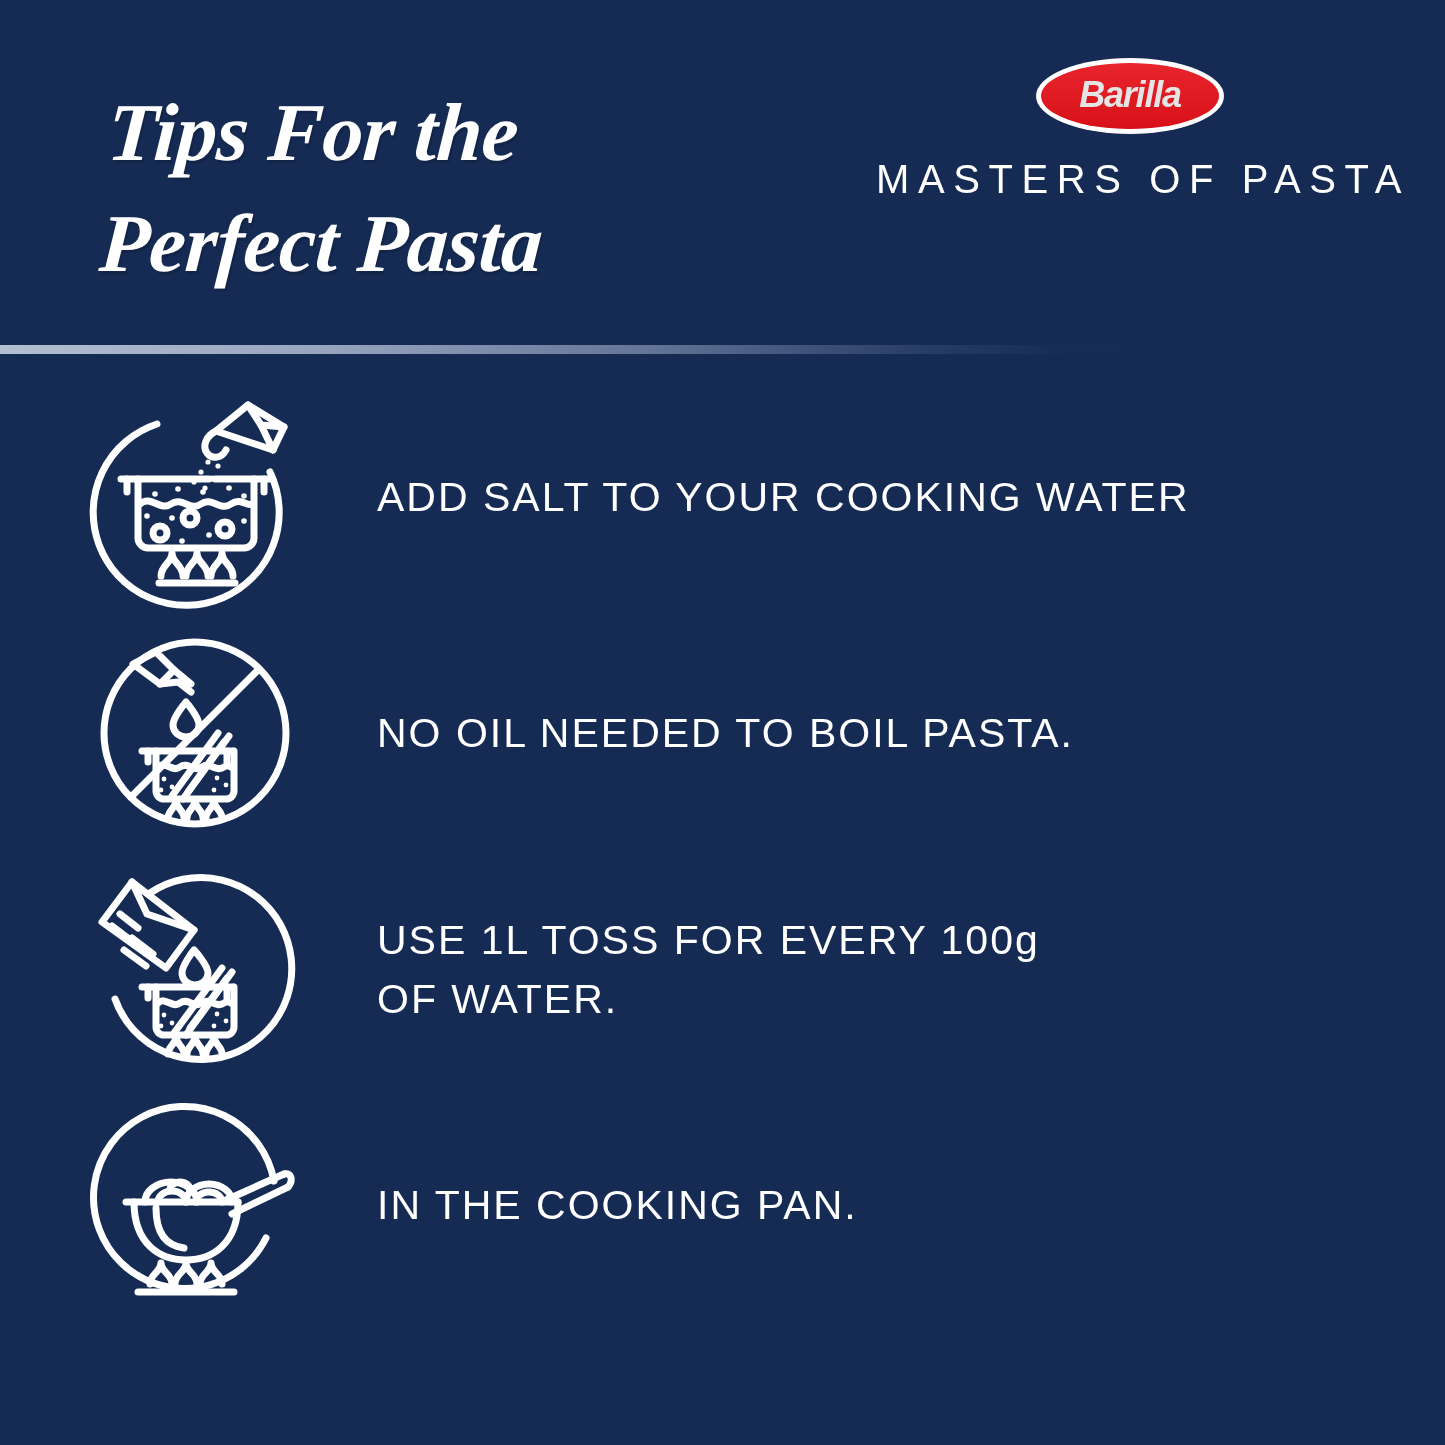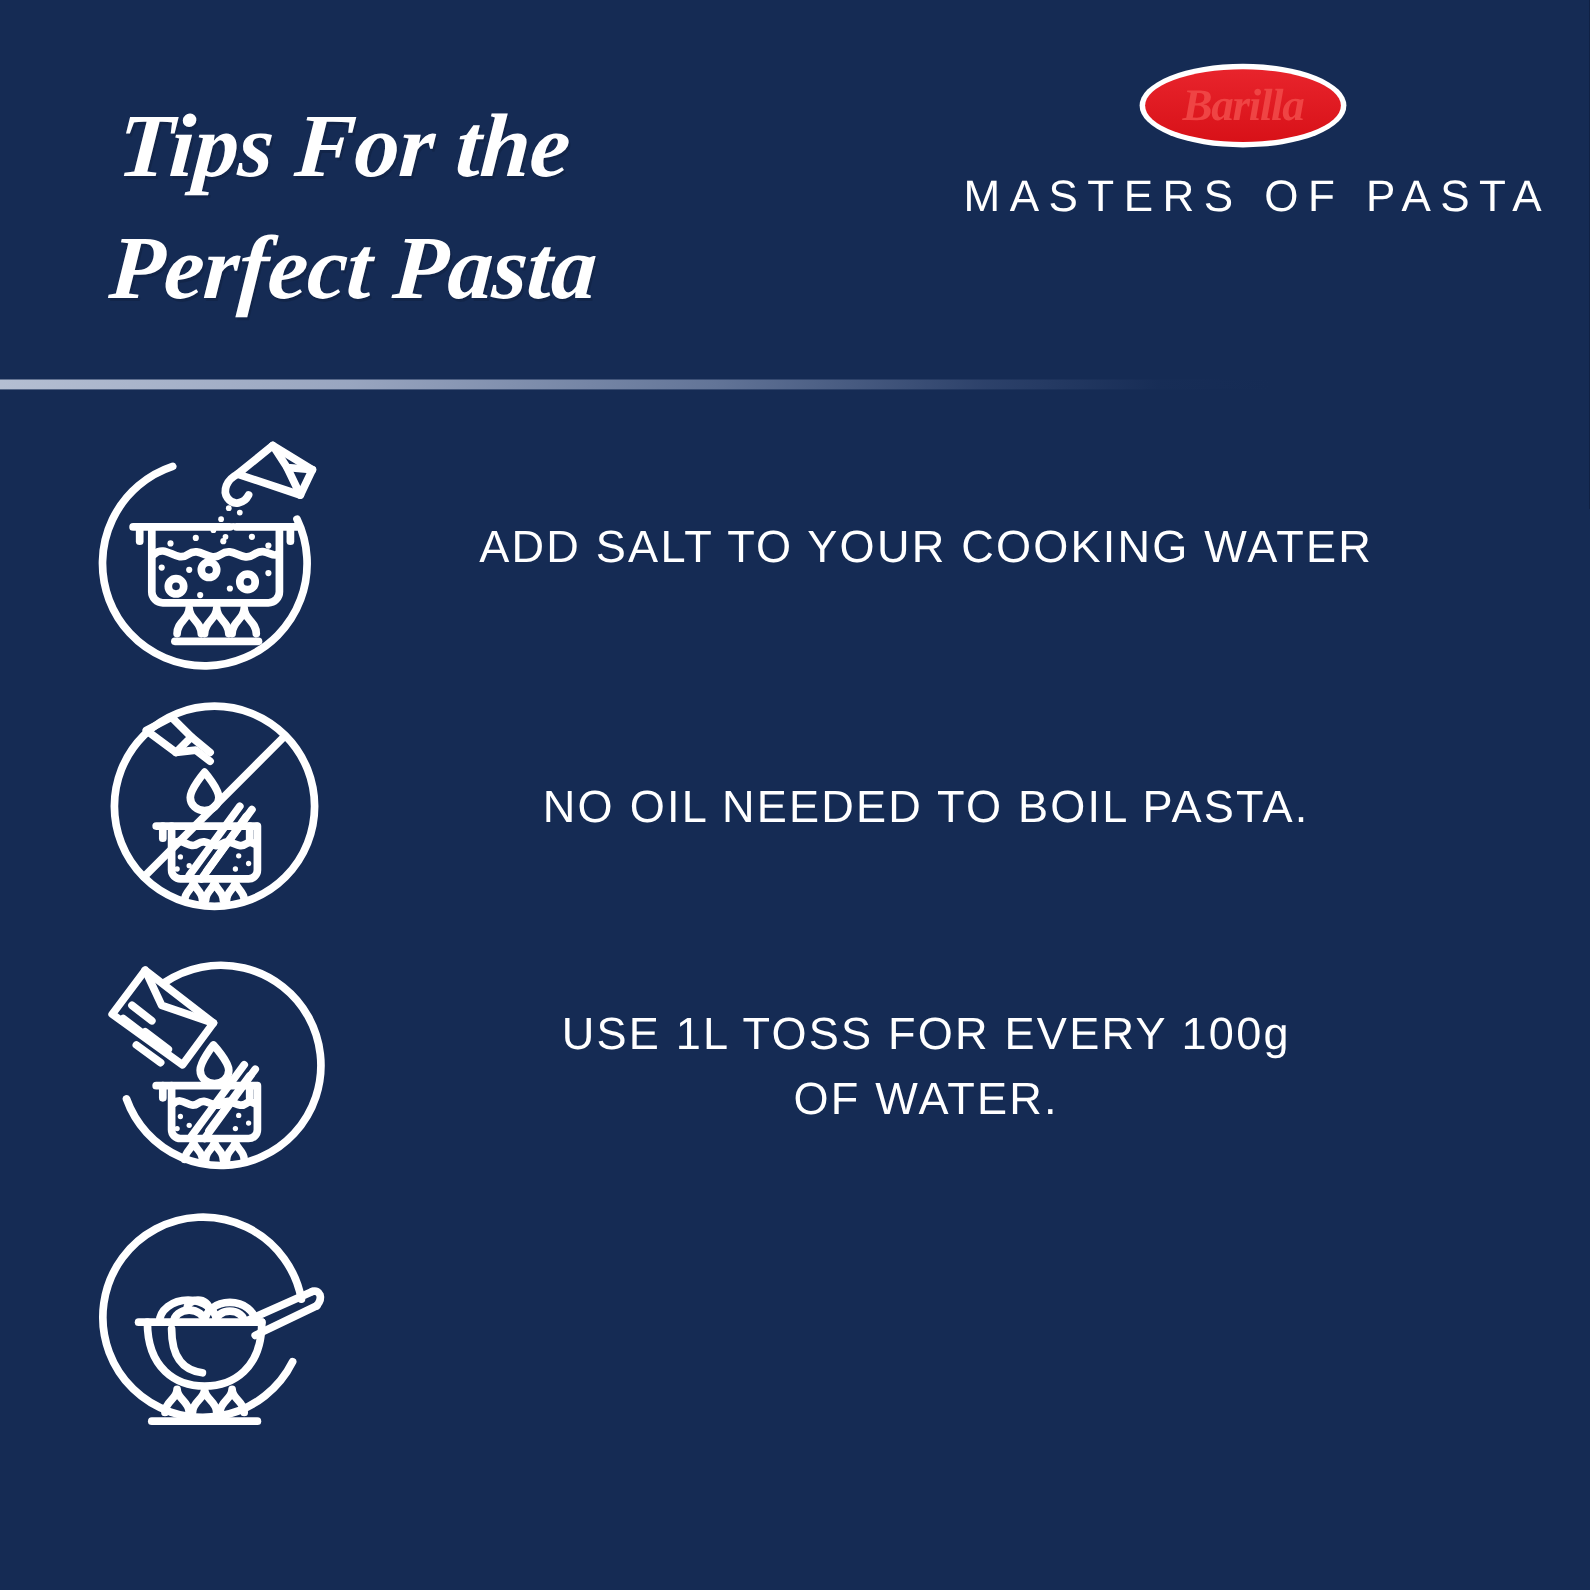--- a/index.html
+++ b/index.html
@@ -58,25 +58,25 @@
     border-radius: 50%;
     background: #e01b24;
     background: linear-gradient(180deg, #e8242c 0%, #d81118 100%);
   }
   .logo-text {
     position: absolute;
     inset: 0;
     display: flex;
     align-items: center;
     justify-content: center;
-    color: #ef4444;
-    font-family: Liberation Serif, serif;
+    color: #e5e5e5;
+    font-family: Liberation Sans, sans-serif;
     font-style: italic;
     font-weight: 700;
-    font-size: 41px;
+    font-size: 36px;
     letter-spacing: -1.2px;
     padding-bottom: 2px;
     box-sizing: border-box;
   }
   .tagline {
     position: absolute;
     left: 876px;
     top: 157px;
     width: 506px;
     text-align: center;
@@ -129,21 +129,20 @@
     width: 930px;
     height: 195px;
     display: flex;
     flex-direction: column;
     justify-content: center;
     color: #ffffff;
     font-size: 41px;
     font-weight: 500;
     line-height: 1.42;
     letter-spacing: 2.0px;
-    text-align: center;
   }
   .tip-text .ln { display: block; white-space: nowrap; }
 </style>
 </head>
 <body>
 
 <div class="canvas">
 
   <div class="headline">
     <span class="ln">Tips For the</span>
@@ -328,17 +327,18 @@
           <path d="M72 82 A 10 8 0 0 1 92 82"></path>
 
           <path d="M52 176 C52 166 63 164 63 155 C63 164 74 166 74 176"></path>
           <path d="M77 176 C77 166 88 164 88 155 C88 164 99 166 99 176"></path>
           <path d="M102 176 C102 166 113 164 113 155 C113 164 124 166 124 176"></path>
 
           <path d="M40 184 L136 184"></path>
         </svg>
       </div>
       <div class="tip-text">
+        <span class="ln">IN THE COOKING PAN.</span>
       </div>
     </div>
 
   </div>
 </div>
 
 </body></html>

